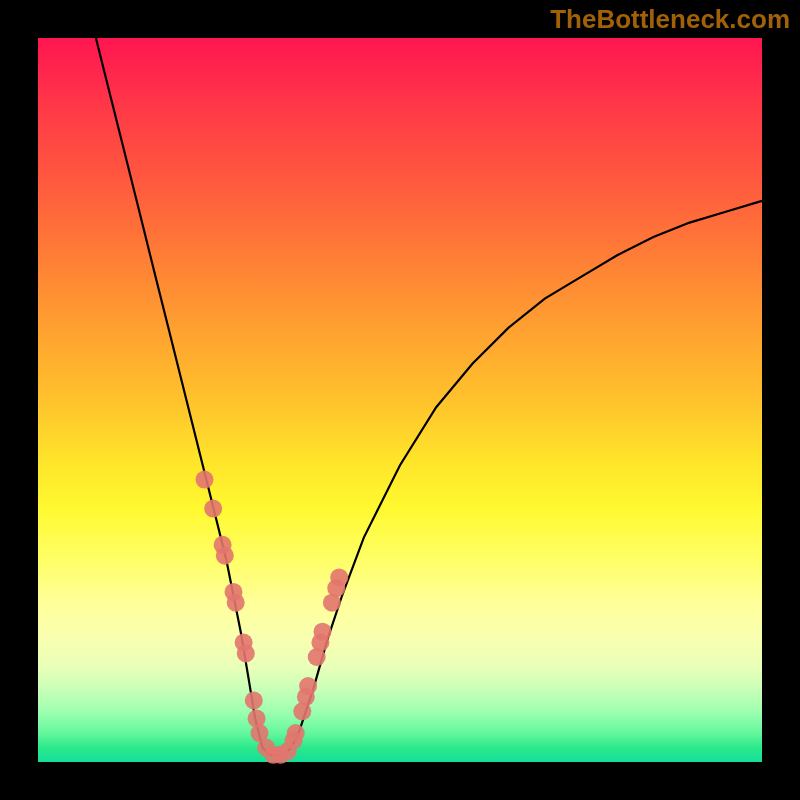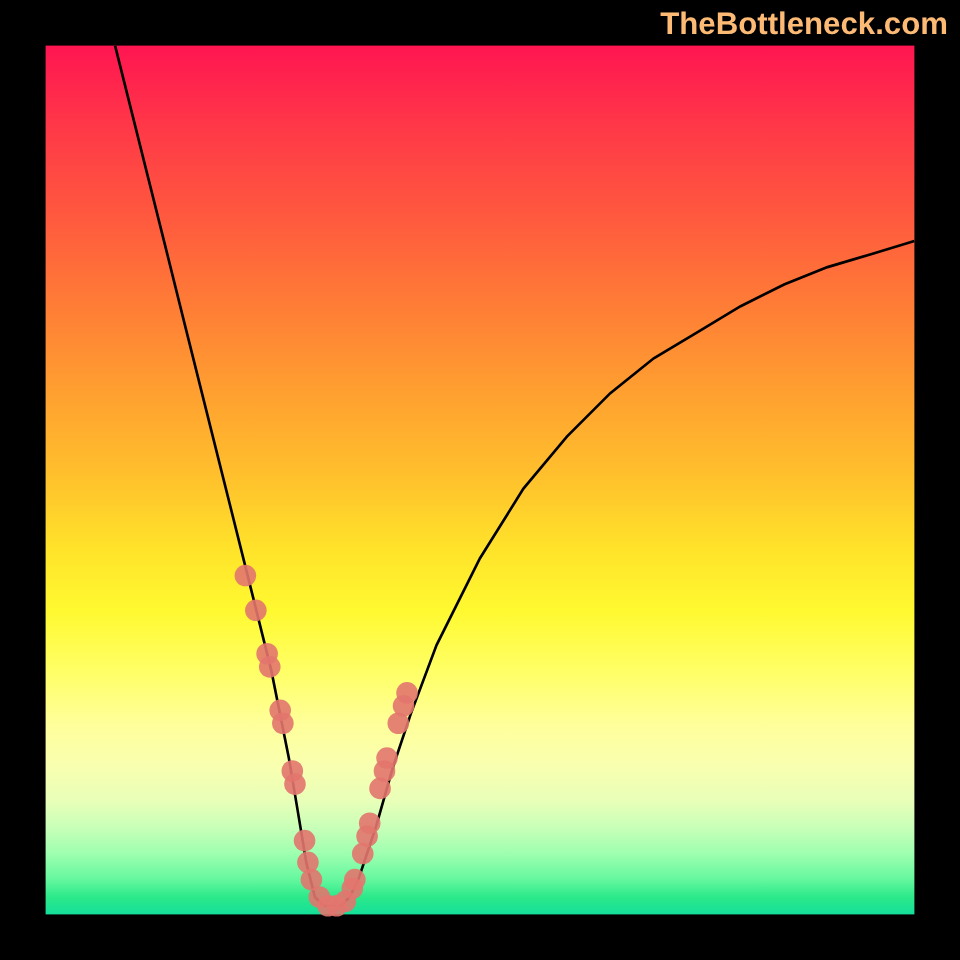--- a/index.html
+++ b/index.html
@@ -5,21 +5,21 @@
   * { margin: 0; padding: 0; box-sizing: border-box; }
   html, body { width: 800px; height: 800px; overflow: hidden; }
   body { background: #000; position: relative; }
   .watermark {
     position: absolute;
     top: 4px;
     right: 10px;
     font-family: Arial, sans-serif;
     font-size: 26px;
     font-weight: bold;
-    color: #fdba74;
+    color: #a16207;
     z-index: 10;
   }
   .plot {
     position: absolute;
     left: 38px;
     top: 38px;
     width: 724px;
     height: 724px;
     background: linear-gradient(to bottom,
       #ff1551 0%,

